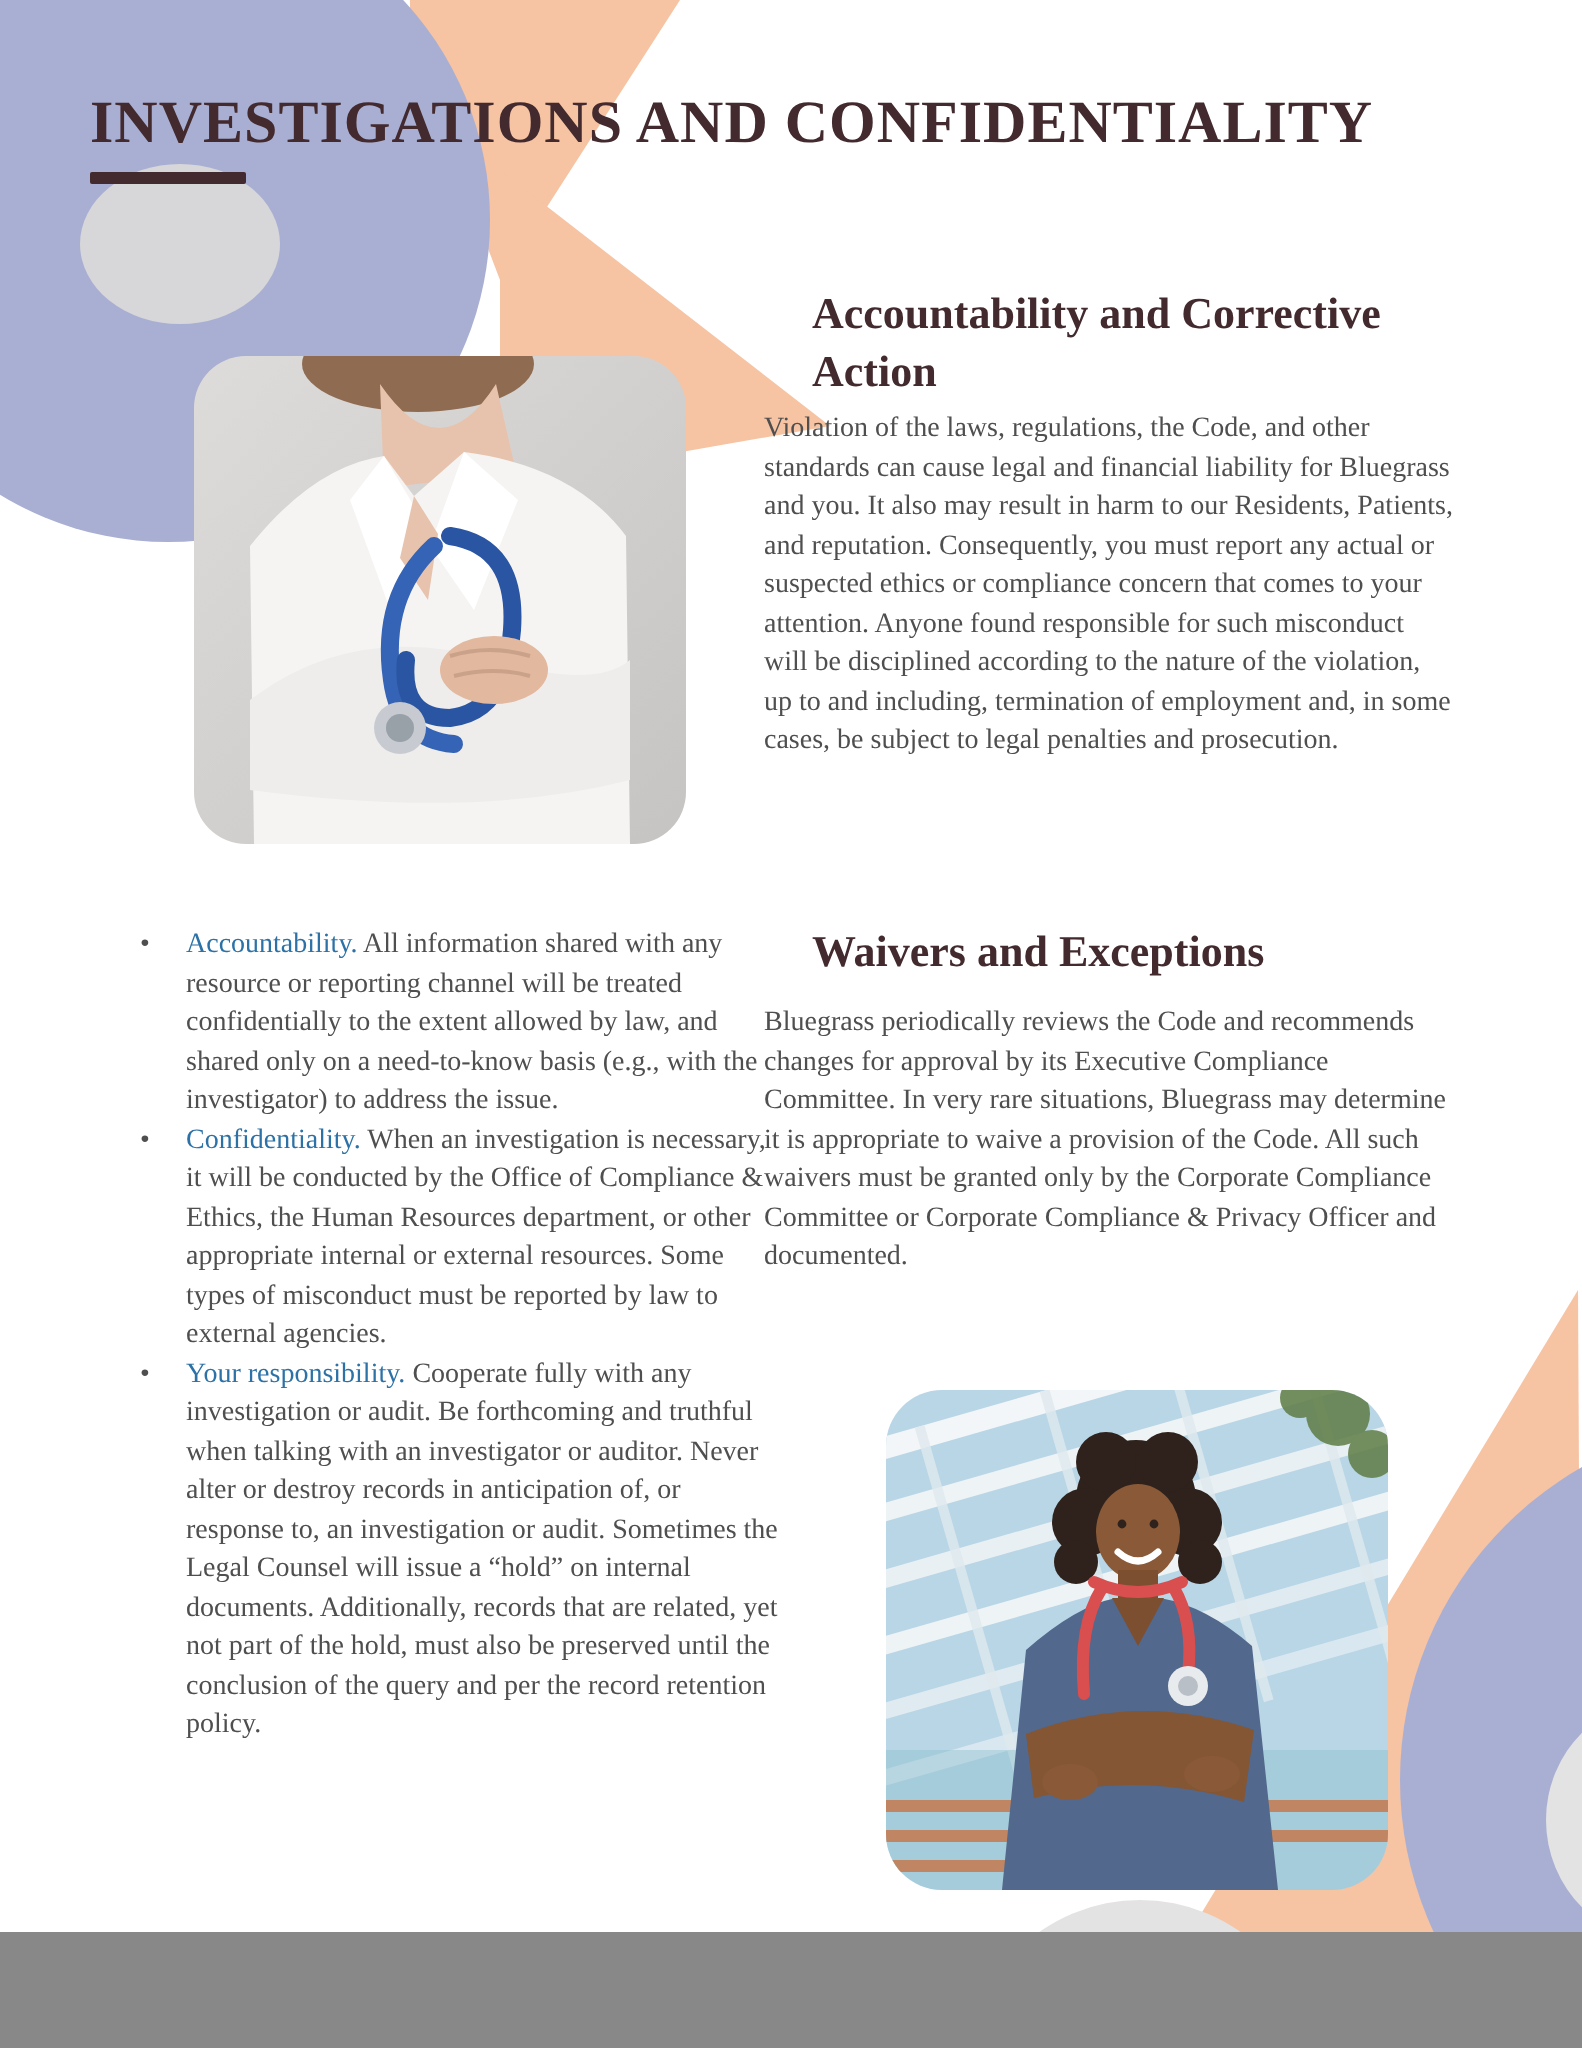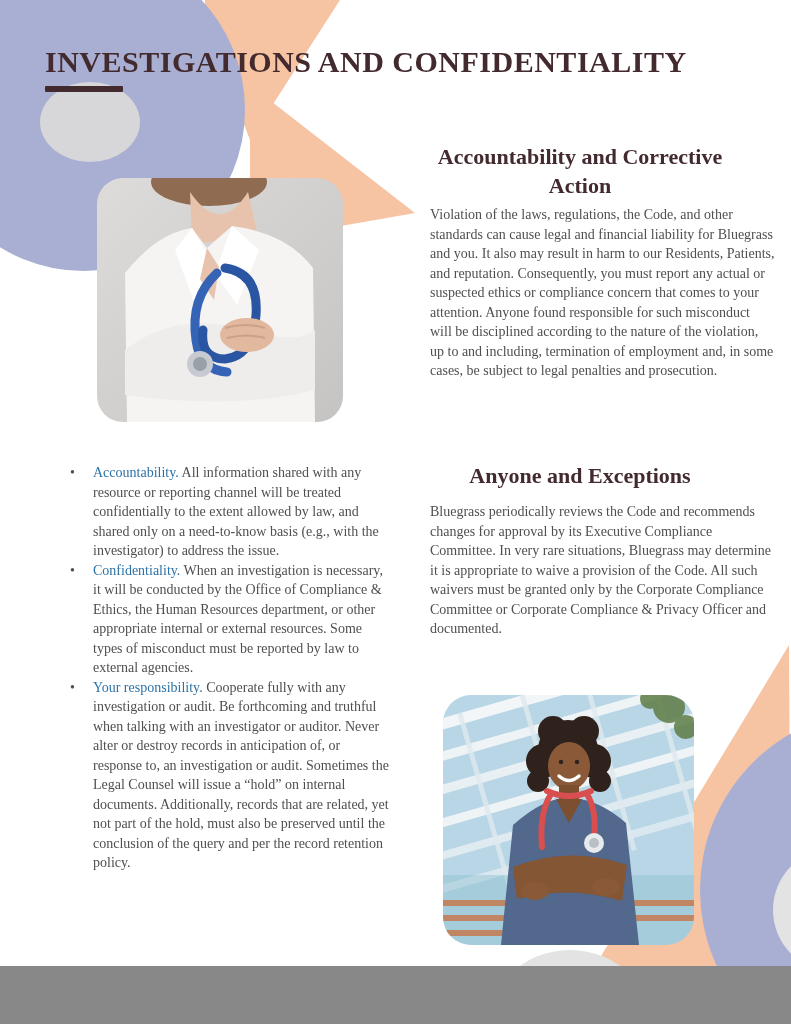--- a/index.html
+++ b/index.html
@@ -19,27 +19,27 @@
     color:var(--heading); line-height:36px; white-space:nowrap;
   }
   .title-underline{
     position:absolute; left:45px; top:86px; width:78px; height:6px;
     background:var(--heading); border-radius:1px;
   }
   .photo{position:absolute; overflow:hidden; border-radius:26px;}
   .photo svg{display:block;}
   .photo-doctor{left:97px; top:178px; width:246px; height:244px;}
   .photo-nurse{left:443px; top:695px; width:251px; height:250px; border-radius:28px;}
-  .col-right{position:absolute; left:406px; width:348px;text-align:center;}
+  .col-right{position:absolute; left:406px; width:348px;}
   .section-heading{
     font-size:22px; font-weight:bold; color:var(--heading); line-height:29px;
   }
   .h1{top:142px;} .h2{top:461px;}
   .body-par{
-    position:absolute; left:430px; width:345px;
+    position:absolute; left:382px; width:345px;
     font-size:14px; line-height:19.5px; color:var(--body-text);
   }
   .p1{top:205px;} .p2{top:502px;}
   .bullet-list{
     position:absolute; left:70px; top:463px; width:322px;
     font-size:14px; line-height:19.5px; color:var(--body-text);
   }
   .bullet-item{display:flex;}
   .bullet-dot{width:23px; flex:0 0 23px; font-size:14px;}
   .bullet-body{flex:1;}
@@ -91,21 +91,21 @@
       <ellipse cx="150" cy="157" rx="27" ry="17" fill="#e2b89f"></ellipse>
       <path d="M128,150 q20,-6 40,0 M130,160 q20,-5 38,0" stroke="#caa28a" stroke-width="2" fill="none"></path>
       <circle cx="103" cy="186" r="13" fill="#c7cbd1"></circle>
         <circle cx="103" cy="186" r="7" fill="#98a0a8"></circle>
     </svg>
   </div>
 
   <div class="col-right section-heading h1">Accountability and Corrective Action</div>
   <div class="body-par p1">Violation of the laws, regulations, the Code, and other standards can cause legal and financial liability for Bluegrass and you.  It also may result in harm to our Residents, Patients, and reputation.  Consequently, you must report any actual or suspected ethics or compliance concern that comes to your attention. Anyone found responsible for such misconduct will be disciplined according to the nature of the violation, up to and including, termination of employment and, in some cases, be subject to legal penalties and prosecution.</div>
 
-  <div class="col-right section-heading h2">Anyone and Exceptions</div>
+  <div class="col-right section-heading h2">Waivers and Exceptions</div>
   <div class="body-par p2">Bluegrass periodically reviews the Code and recommends changes for approval by its Executive Compliance Committee. In very rare situations, Bluegrass may determine it is appropriate to waive a provision of the Code. All such waivers must be granted only by the Corporate Compliance Committee or Corporate Compliance &amp; Privacy Officer and documented.</div>
 
   <div class="bullet-list">
     <div class="bullet-item">
       <span class="bullet-dot">•</span>
       <span class="bullet-body"><span class="bullet-lead">Accountability.</span> <span>All information shared with any resource or reporting channel will be treated confidentially to the extent allowed by law, and shared only on a need-to-know basis (e.g., with the investigator) to address the issue.</span></span>
     </div>
     <div class="bullet-item">
       <span class="bullet-dot">•</span>
       <span class="bullet-body"><span class="bullet-lead">Confidentiality.</span> <span>When an investigation is necessary, it will be conducted by the Office of Compliance &amp; Ethics, the Human Resources department, or other appropriate internal or external resources. Some types of misconduct must be reported by law to external agencies.</span></span>

